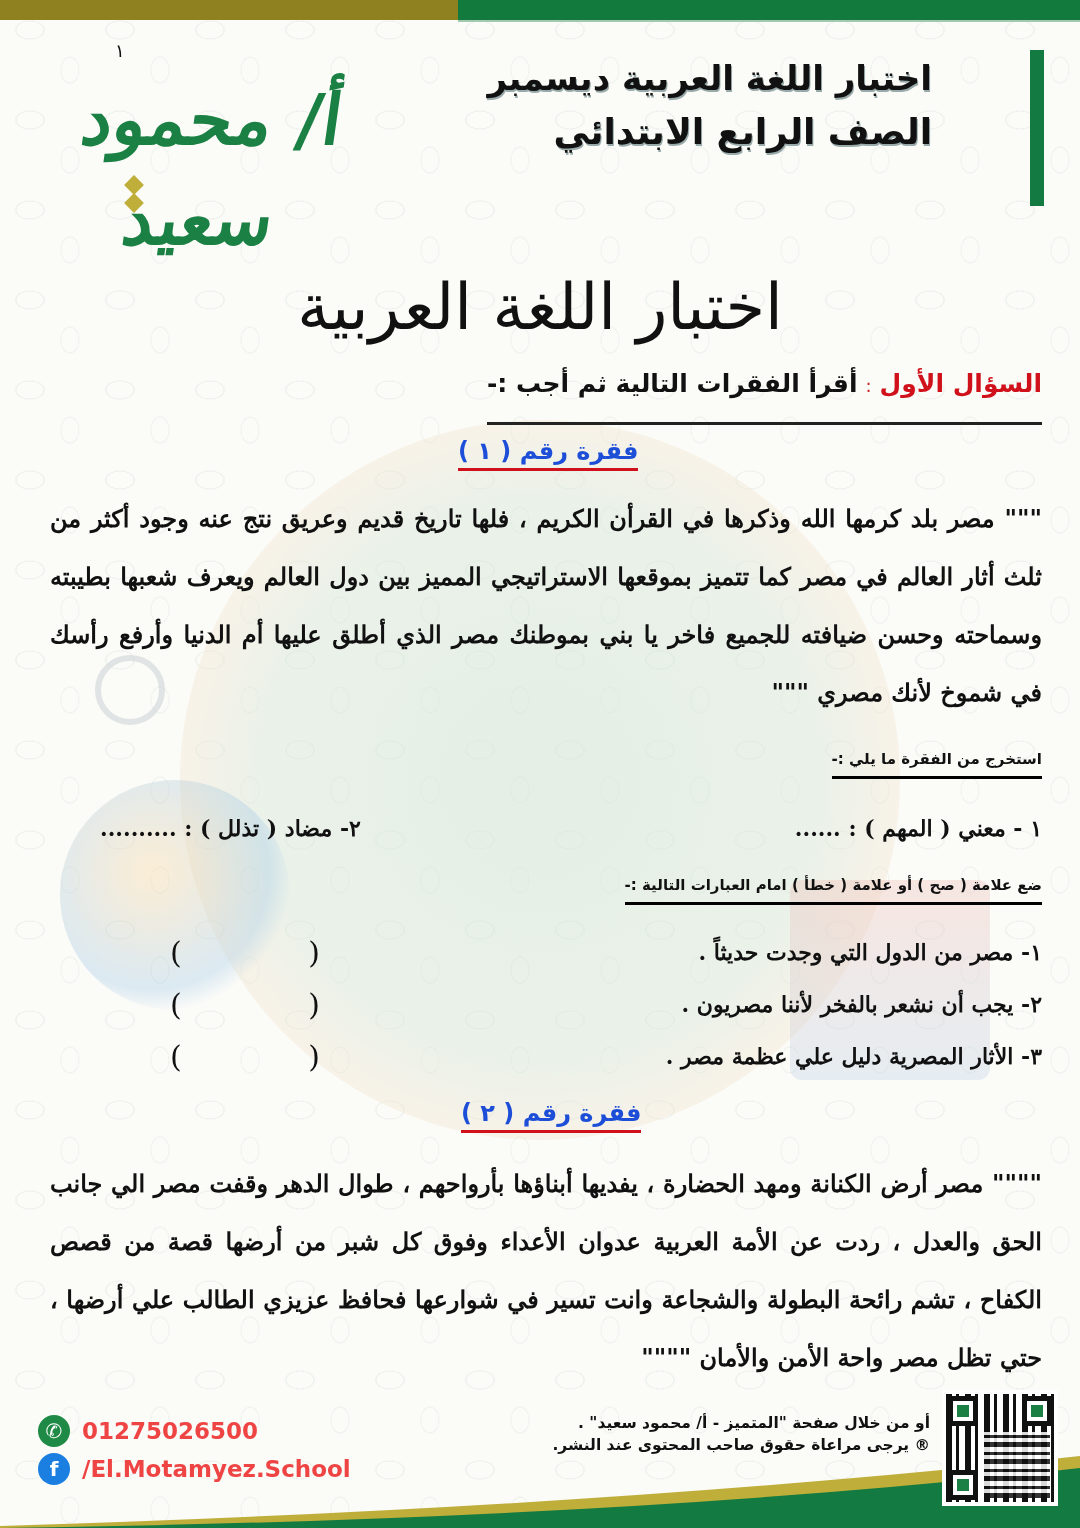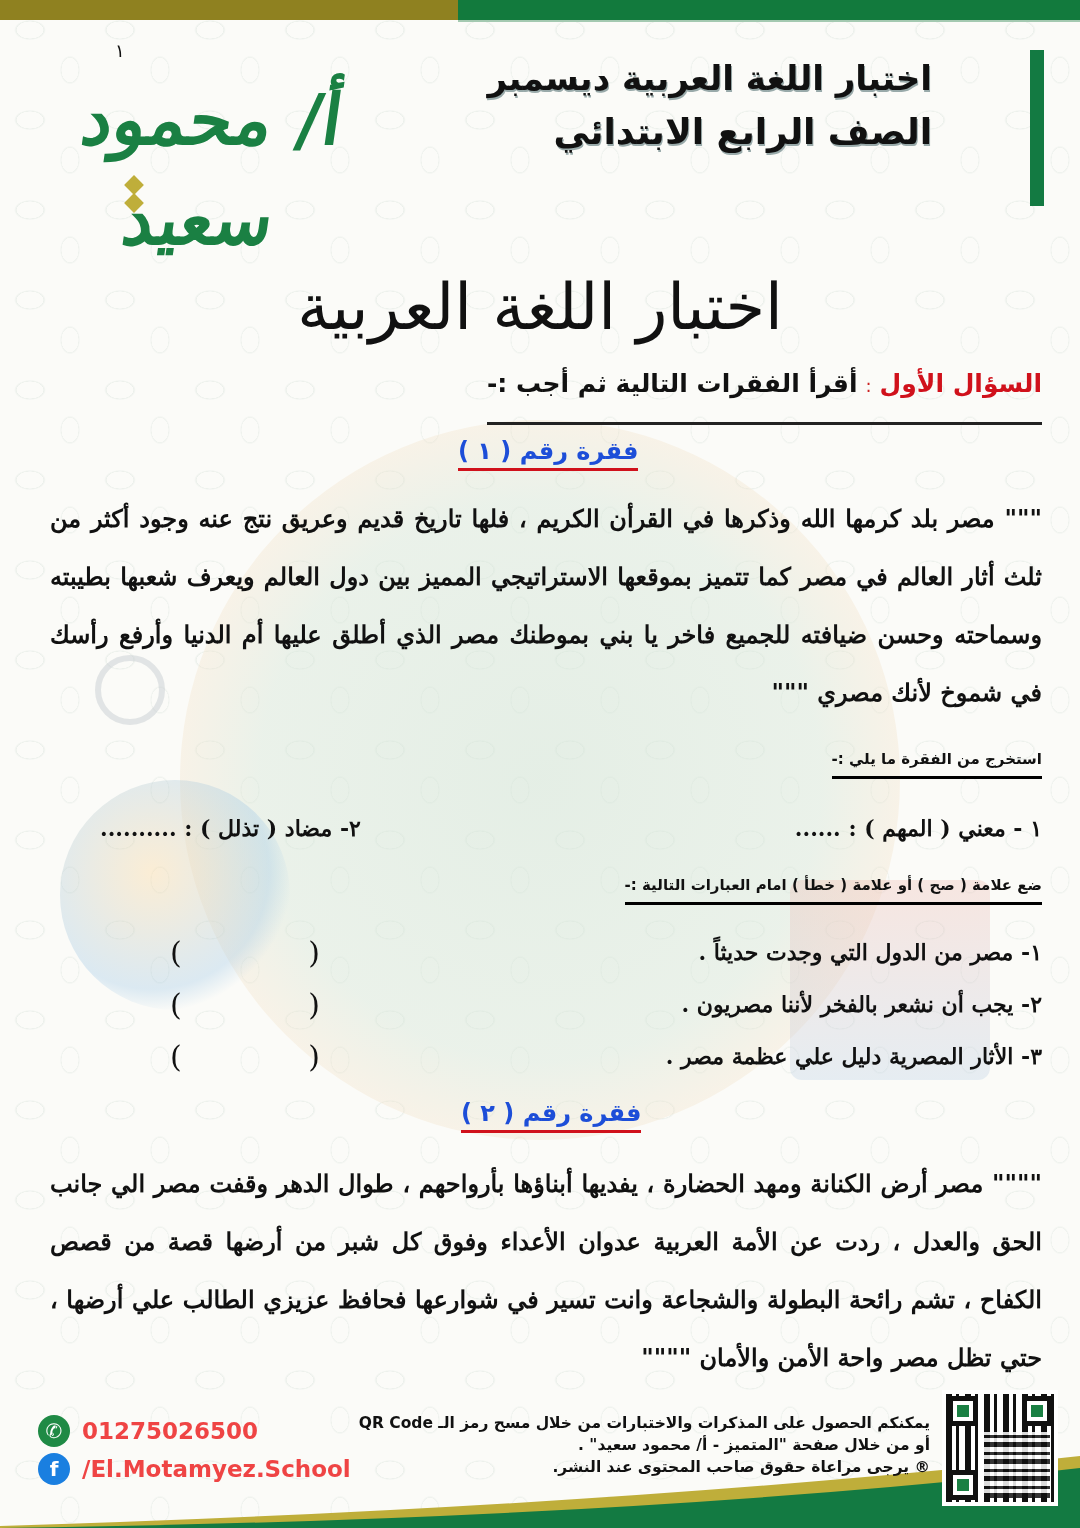--- a/index.html
+++ b/index.html
@@ -219,21 +219,20 @@
     <span class="contact-icon whatsapp">✆</span>
     <span class="contact-text">01275026500</span>
   </div>
   <div class="contact-row">
     <span class="contact-icon facebook">f</span>
     <span class="contact-text">/El.Motamyez.School</span>
   </div>
 </div>
 
 <div class="footer-note">
-  <div>يمكنكم الحصول على المذكرات والاختبارات من خلال مسح رمز الـ QR Code</div>
   <div>أو من خلال صفحة "المتميز - أ/ محمود سعيد" .</div>
   <div>® يرجى مراعاة حقوق صاحب المحتوى عند النشر.</div>
 </div>
 
 <div class="qr">
   <div class="noise"></div>
   <div class="finder f1"></div>
   <div class="finder f2"></div>
   <div class="finder f3"></div>
 </div>

